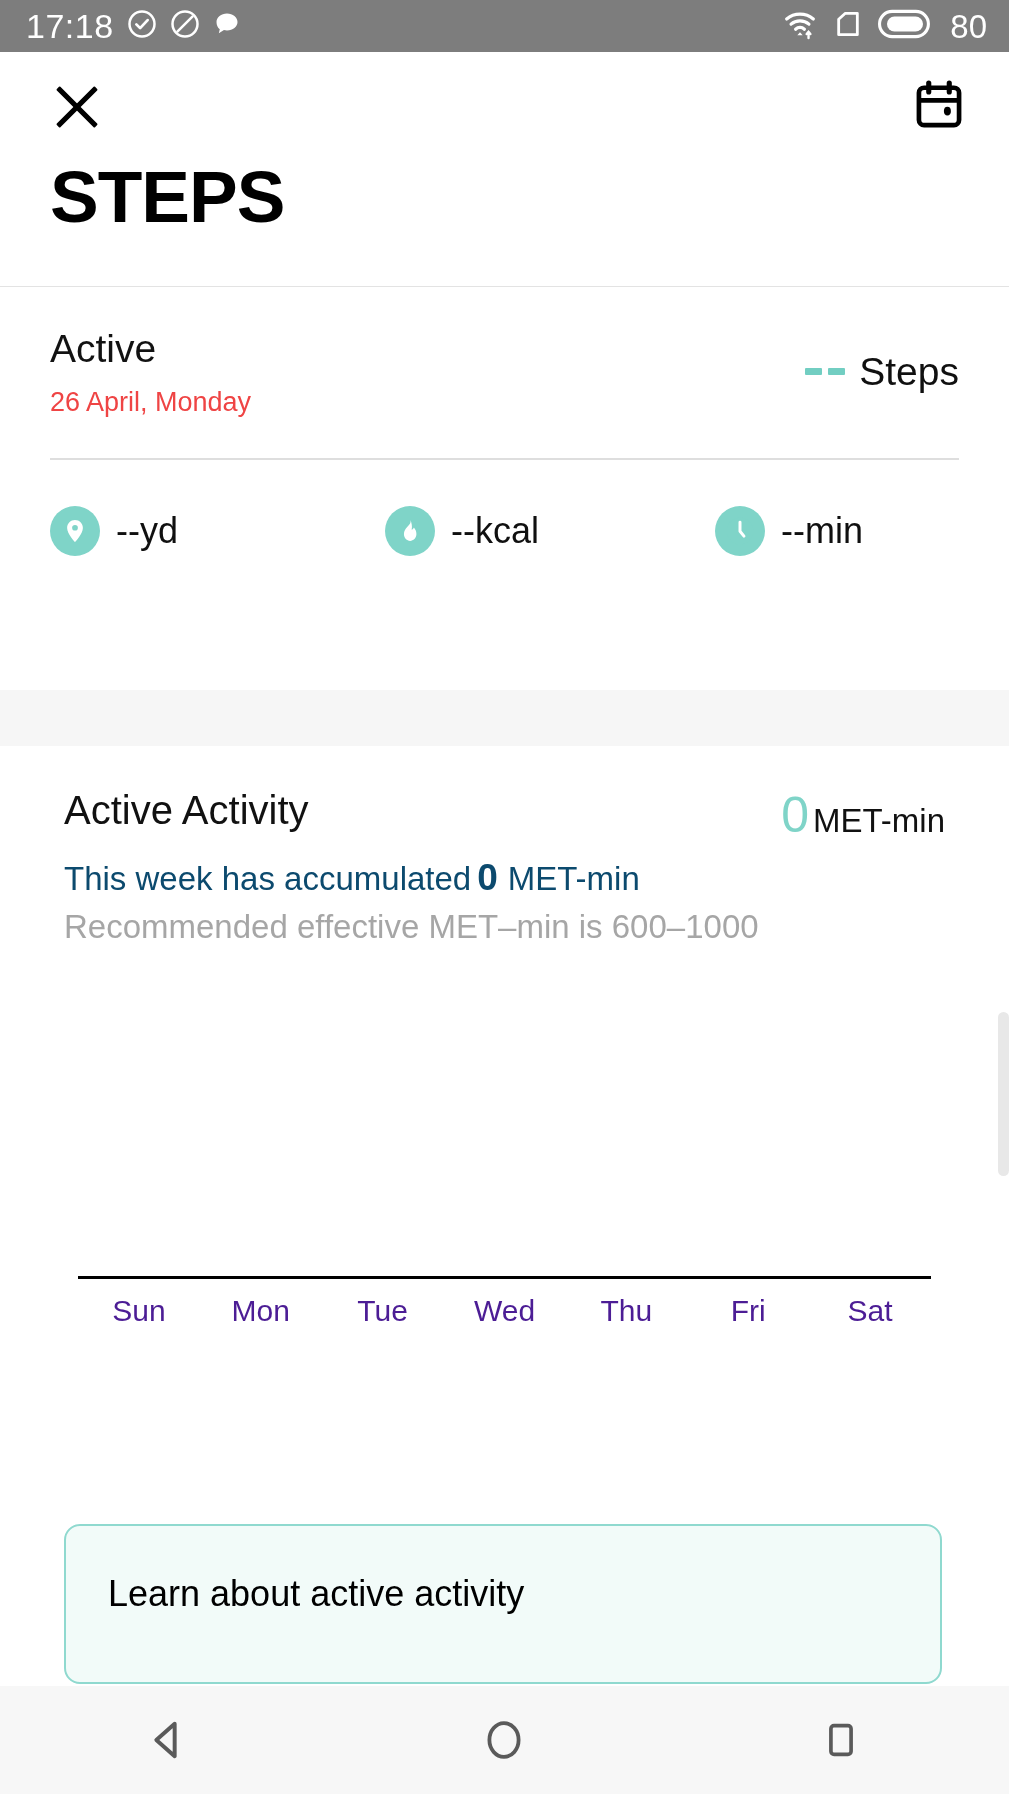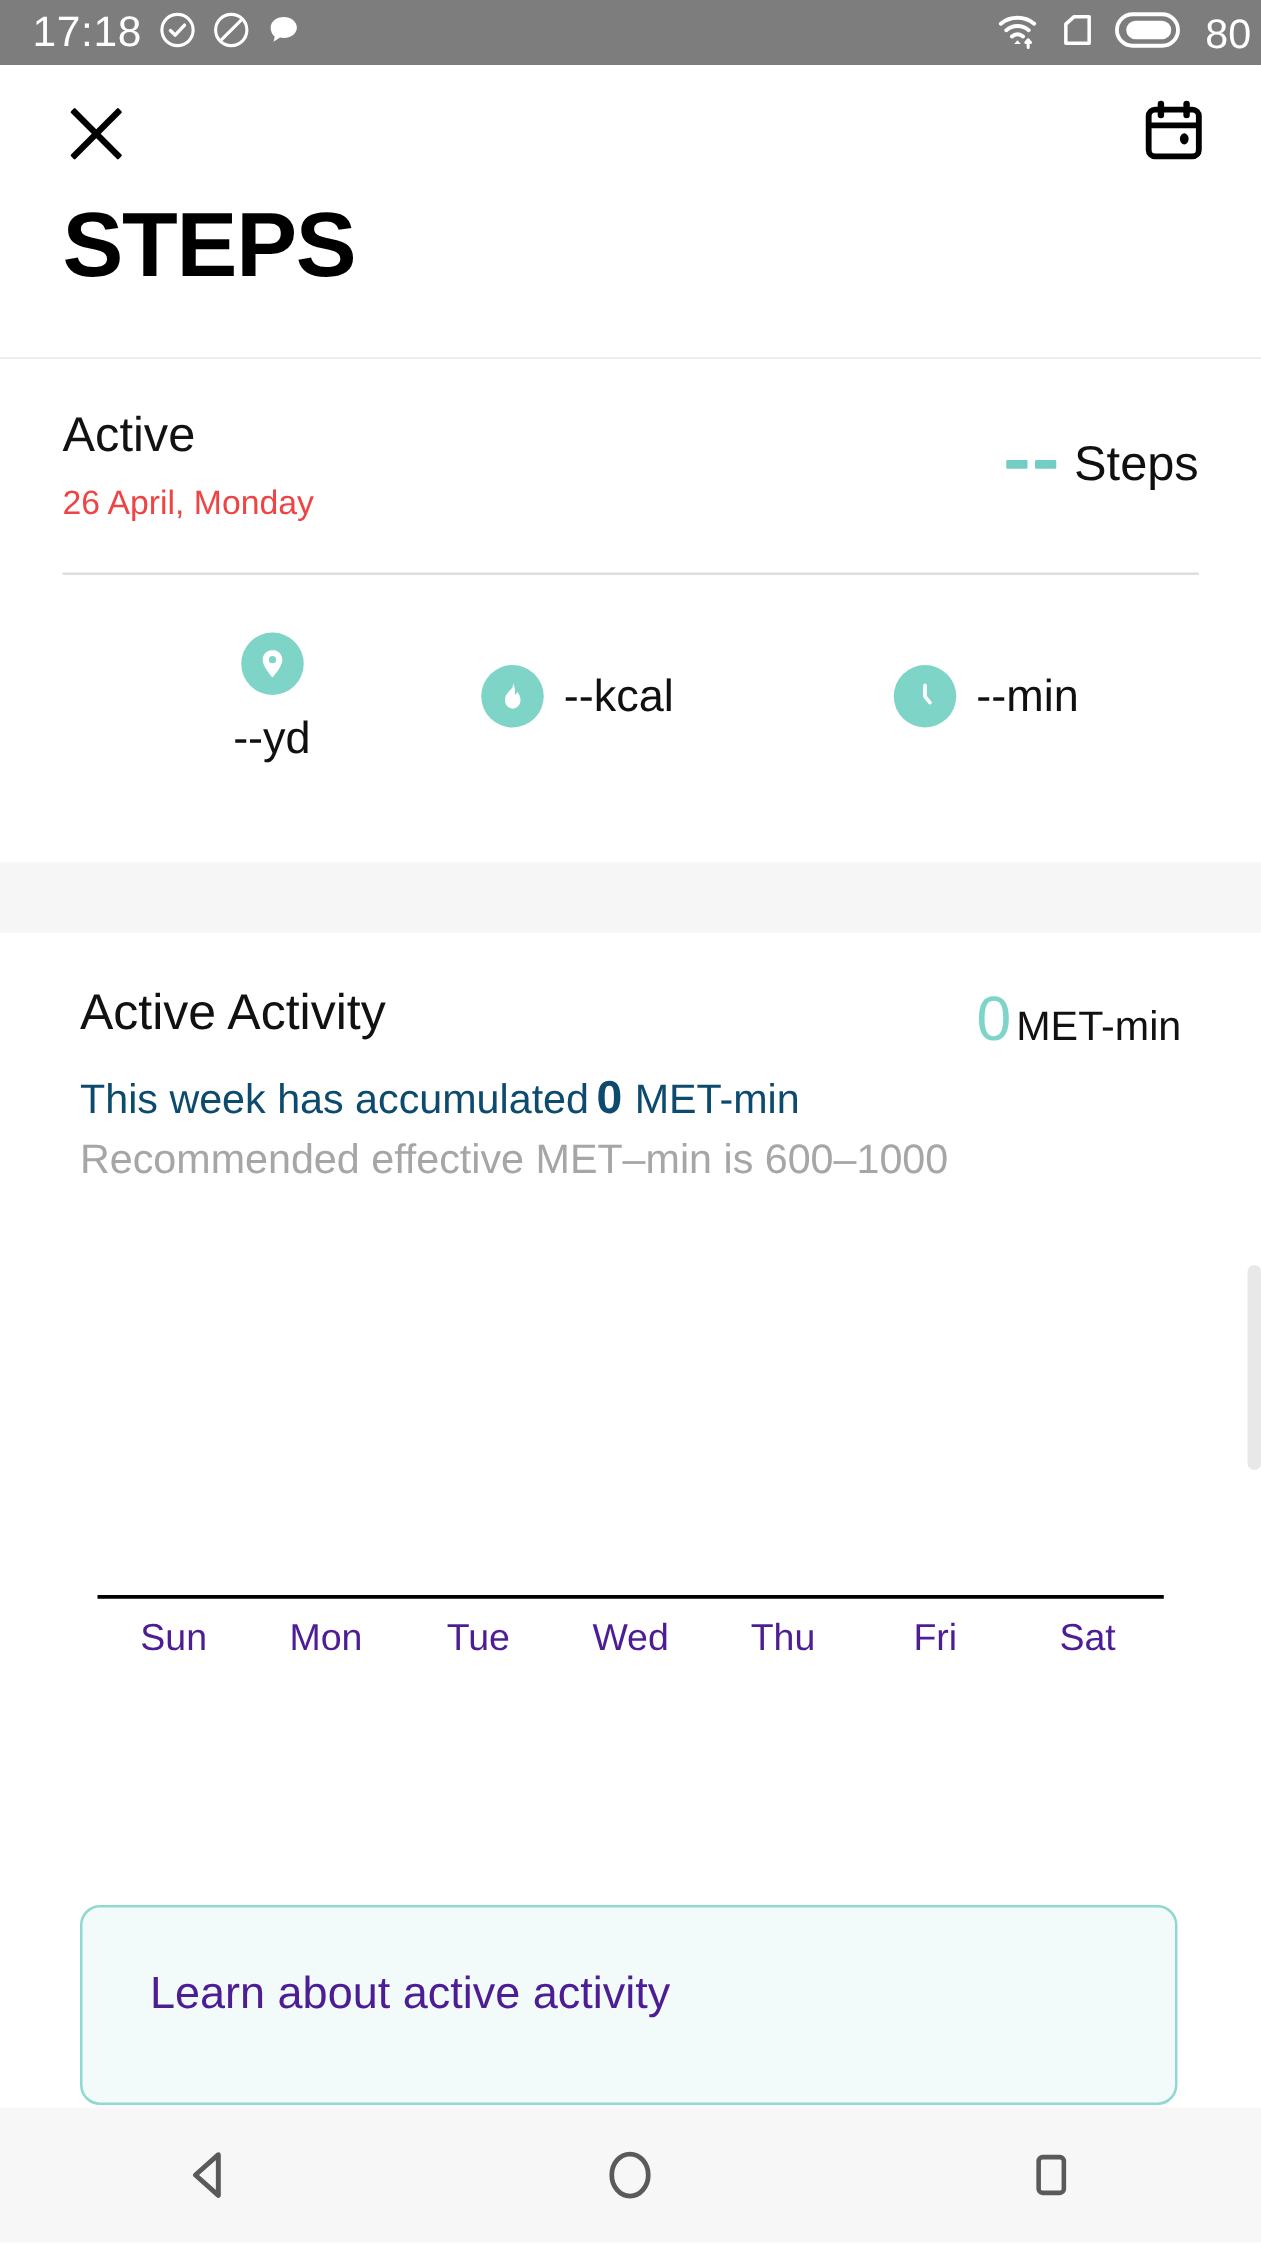--- a/index.html
+++ b/index.html
@@ -8,21 +8,21 @@
     font-family: "Liberation Sans", sans-serif;
     background:#ffffff;
     overflow:hidden;
     position:relative;
   }
 
   
   .statusbar{
     position:absolute; top:0; left:0; width:1009px; height:52px;
     background:#7d7d7d; display:flex; align-items:center;
-    padding:0 8px 0 26px; color:#ffffff;
+    padding:0 22px 0 26px; color:#ffffff;
   }
   .sb-left{ display:flex; align-items:center; gap:13px; flex:1; }
   .sb-time{ font-size:34px; font-weight:400; letter-spacing:0.5px; line-height:1; }
   .sb-right{ display:flex; align-items:center; gap:14px; }
   .sb-batt-txt{ font-size:33px; font-weight:500; line-height:1; margin-left:4px; }
   .ic{ display:block; }
 
   
   .appbar{
     position:absolute; top:52px; left:0; width:1009px; height:110px;
@@ -64,21 +64,21 @@
 
   .total-rule{
     position:absolute; top:172px; left:50px; width:909px; height:2px; background:#dedede;
   }
 
   .stats{
     position:absolute; top:220px; left:50px; width:909px;
     display:flex; align-items:center;
   }
   .stat{ display:flex; align-items:center; gap:16px; }
-  .stat:nth-child(1){ width:335px;flex-direction:column; }
+  .stat:nth-child(1){ width:335px; }
   .stat:nth-child(2){ width:330px; }
   .stat-ic{
     width:50px; height:50px; border-radius:50%; background:#7fd4c8;
     display:flex; align-items:center; justify-content:center; flex:none;
   }
   .stat-val{ font-size:36px; color:#101010; line-height:1; }
 
   .gray-band{
     position:absolute; top:690px; left:0; width:1009px; height:56px; background:#f6f6f6;
   }
@@ -119,22 +119,22 @@
     flex:1; text-align:center; font-size:30px; color:#4c1d95; line-height:1.4;
   }
 
   
   .learn{
     position:absolute; top:1524px; left:64px; width:878px; height:160px;
     border:2px solid #8fd9cf; border-radius:16px; background:#f2fbf9;
     cursor:pointer;
   }
   .learn-txt{
-    position:absolute; top:50px; left:54px;
-    font-size:36px; color:#4c1d95; line-height:1;
+    position:absolute; top:50px; left:42px;
+    font-size:36px; color:#000000; line-height:1;
   }
 
   
   .scrollthumb{
     position:absolute; right:0px; top:1012px; width:11px; height:164px;
     background:#e8e8e8; border-radius:6px;
   }
 
   
   .navbar{

